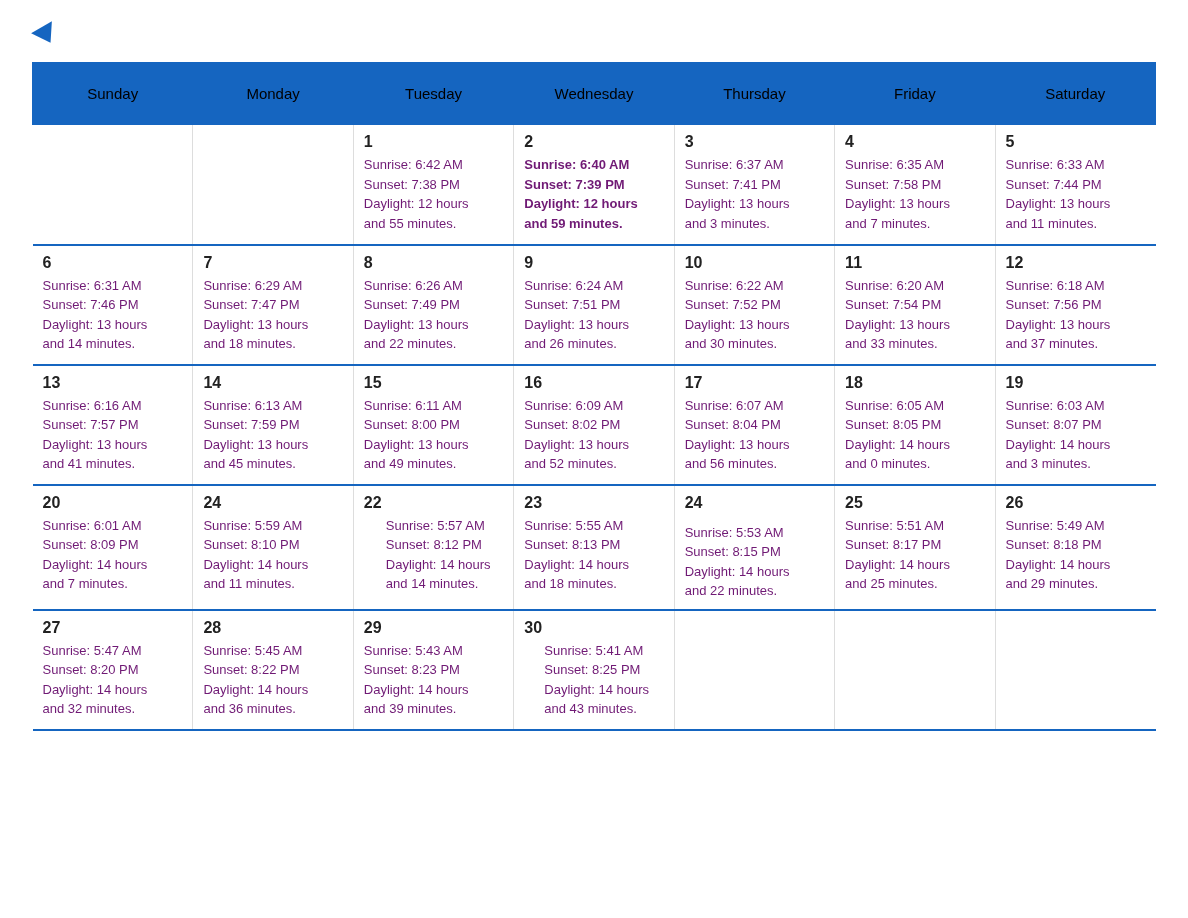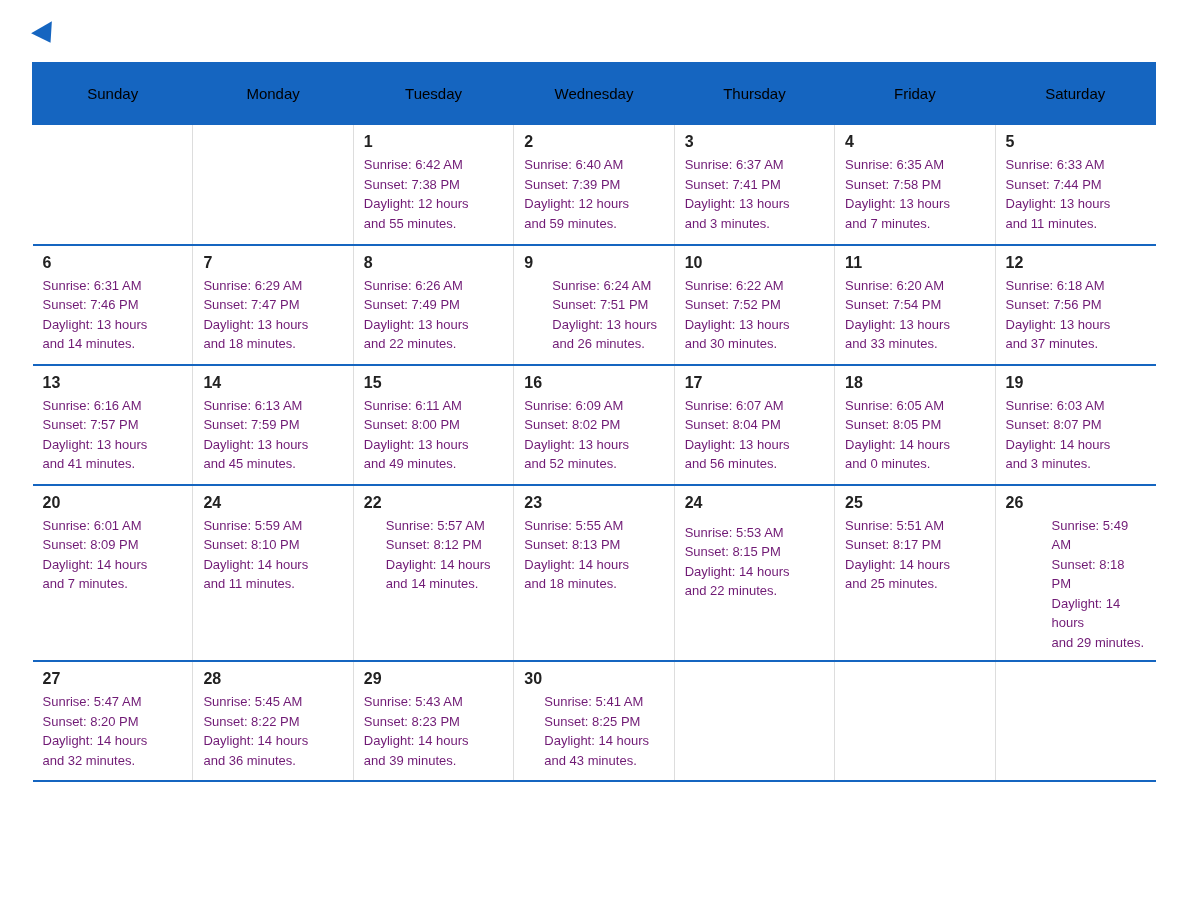--- a/index.html
+++ b/index.html
@@ -142,21 +142,21 @@
         <td class="empty-cell"></td>
         <td>
           <span class="day-number">1</span>
           <div class="day-info" style="white-space: pre-line;">Sunrise: 6:42 AM
 Sunset: 7:38 PM
 Daylight: 12 hours
 and 55 minutes.</div>
         </td>
         <td>
           <span class="day-number">2</span>
-          <div class="day-info" style="white-space: pre-line;">Sunrise: 6:40 AM
+          <div class="day-info" style="white-space: pre-line; font-weight: bold;">Sunrise: 6:40 AM
 Sunset: 7:39 PM
 Daylight: 12 hours
 and 59 minutes.</div>
         </td>
         <td>
           <span class="day-number">3</span>
           <div class="day-info" style="white-space: pre-line;">Sunrise: 6:37 AM
 Sunset: 7:41 PM
 Daylight: 13 hours
 and 3 minutes.</div>
@@ -193,21 +193,21 @@
         </td>
         <td>
           <span class="day-number">8</span>
           <div class="day-info" style="white-space: pre-line;">Sunrise: 6:26 AM
 Sunset: 7:49 PM
 Daylight: 13 hours
 and 22 minutes.</div>
         </td>
         <td>
           <span class="day-number">9</span>
-          <div class="day-info" style="white-space: pre-line; margin-left: 28px;">Sunrise: 6:24 AM
+          <div class="day-info" style="white-space: pre-line;">Sunrise: 6:24 AM
 Sunset: 7:51 PM
 Daylight: 13 hours
 and 26 minutes.</div>
         </td>
         <td>
           <span class="day-number">10</span>
           <div class="day-info" style="white-space: pre-line;">Sunrise: 6:22 AM
 Sunset: 7:52 PM
 Daylight: 13 hours
 and 30 minutes.</div>
@@ -316,21 +316,21 @@
         </td>
         <td>
           <span class="day-number">25</span>
           <div class="day-info" style="white-space: pre-line;">Sunrise: 5:51 AM
 Sunset: 8:17 PM
 Daylight: 14 hours
 and 25 minutes.</div>
         </td>
         <td>
           <span class="day-number">26</span>
-          <div class="day-info" style="white-space: pre-line; margin-left: 46px;">Sunrise: 5:49 AM
+          <div class="day-info" style="white-space: pre-line;">Sunrise: 5:49 AM
 Sunset: 8:18 PM
 Daylight: 14 hours
 and 29 minutes.</div>
         </td>
       </tr>
       <tr>
         <td>
           <span class="day-number">27</span>
           <div class="day-info" style="white-space: pre-line;">Sunrise: 5:47 AM
 Sunset: 8:20 PM

